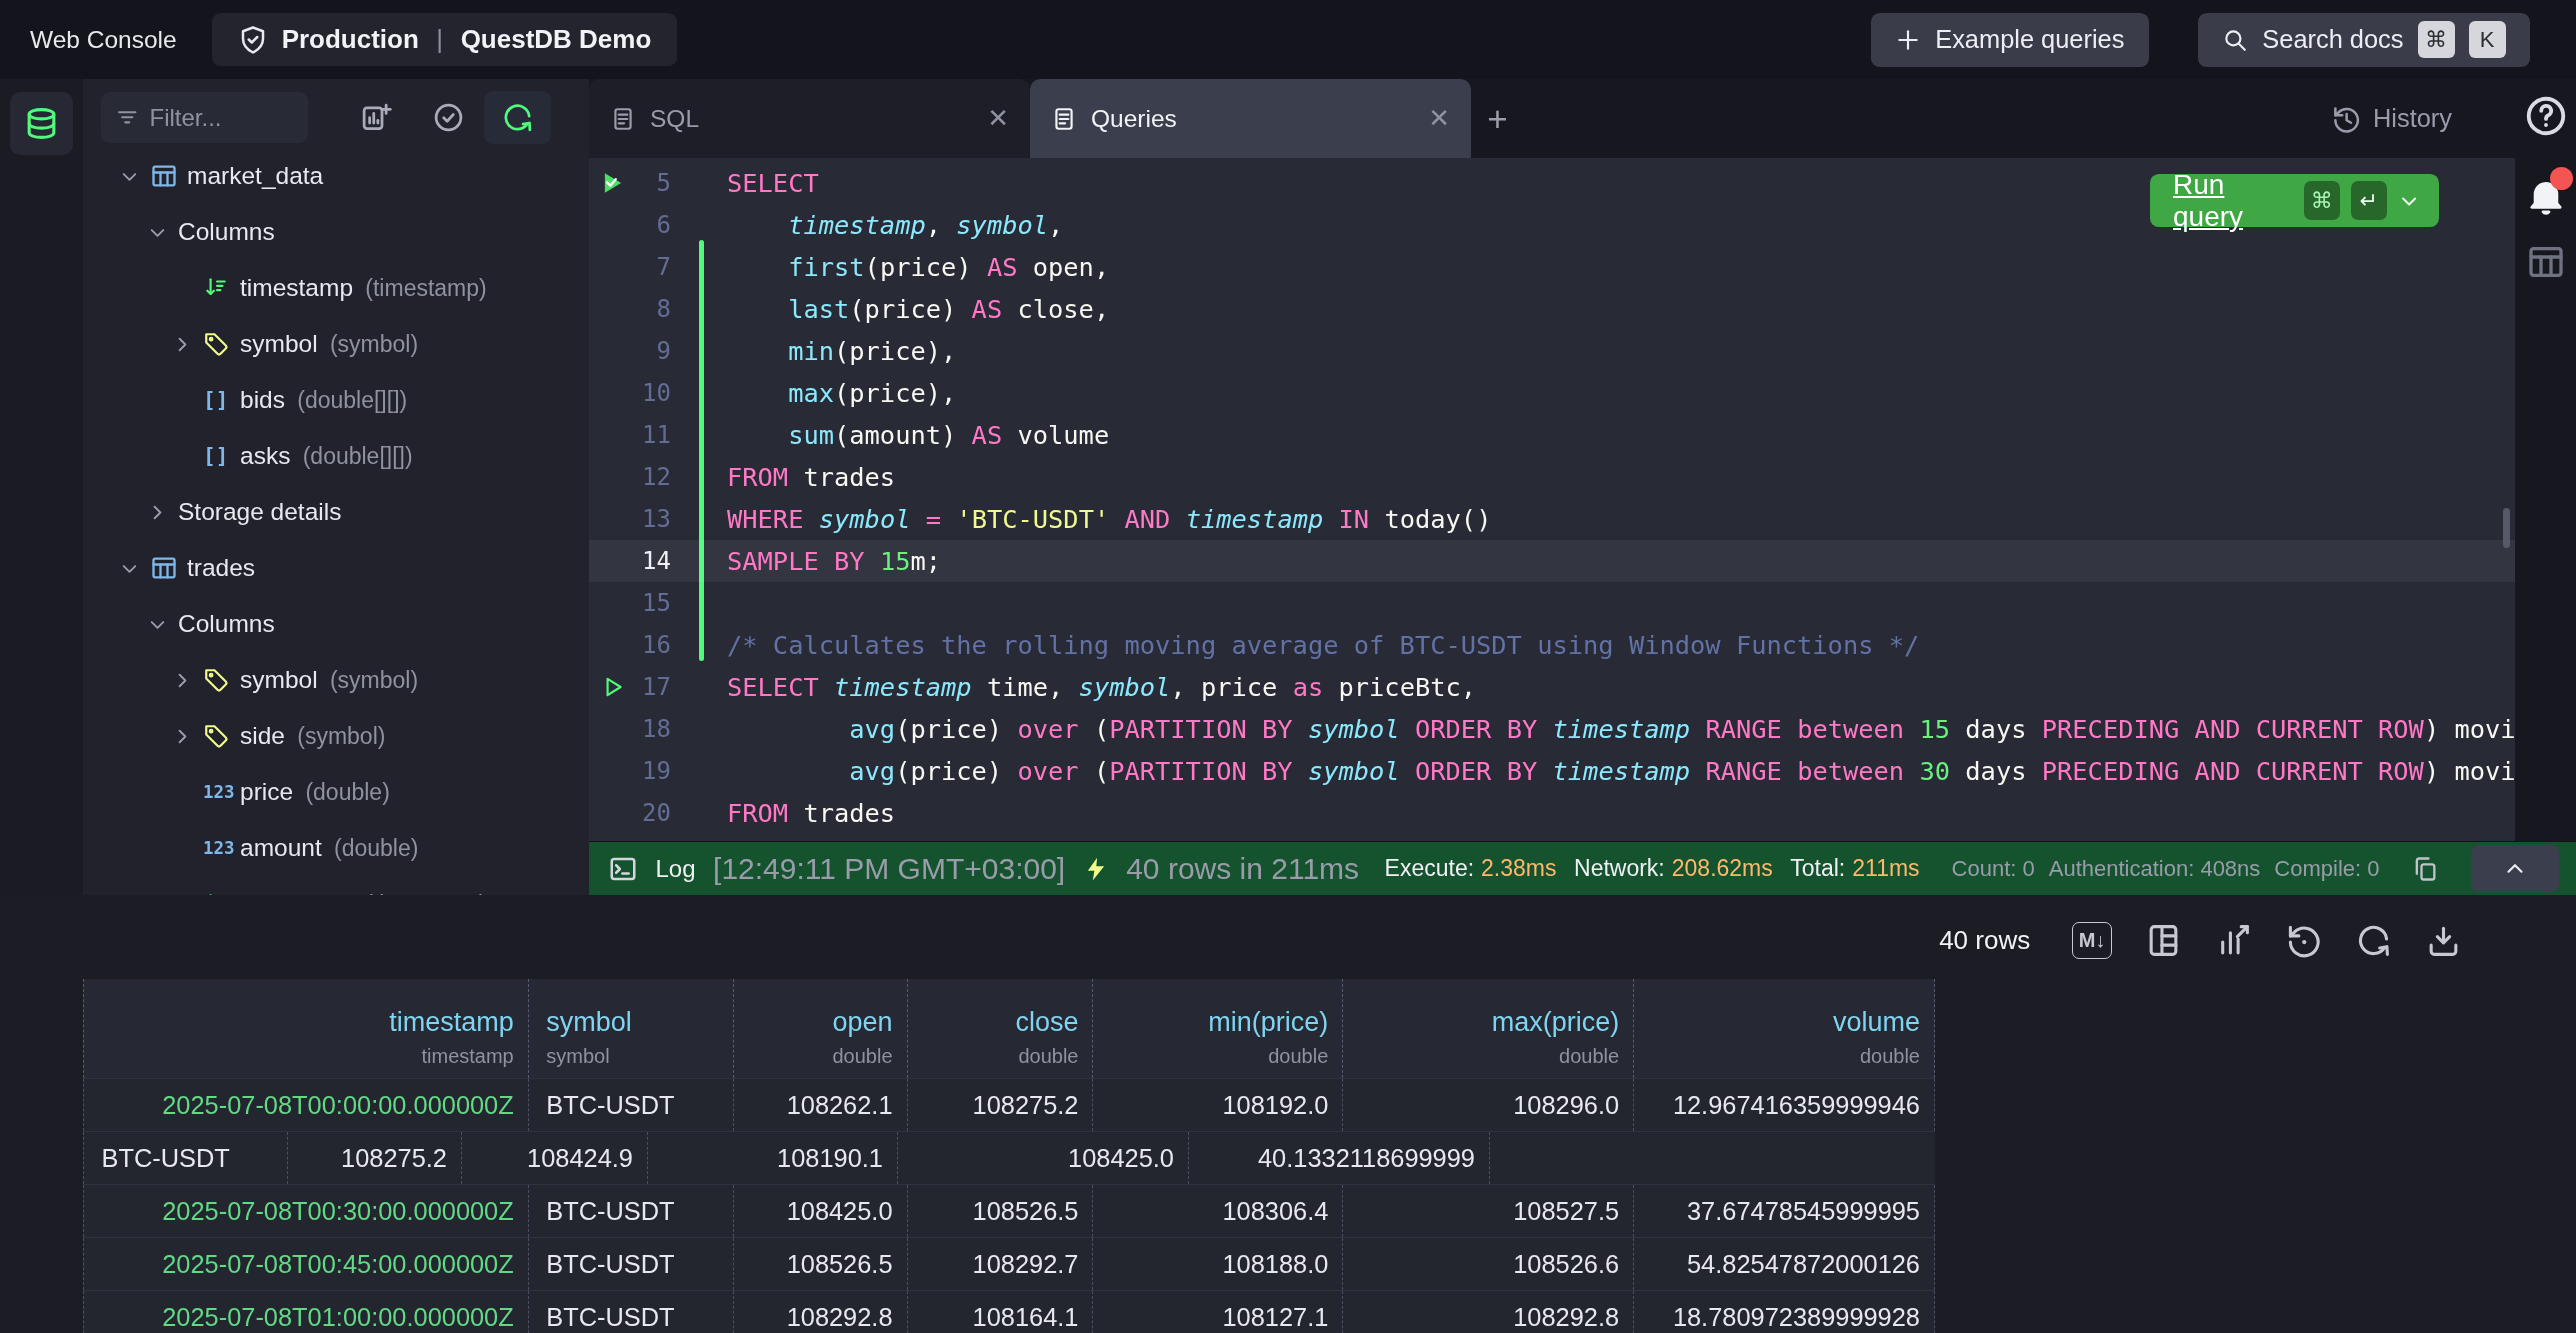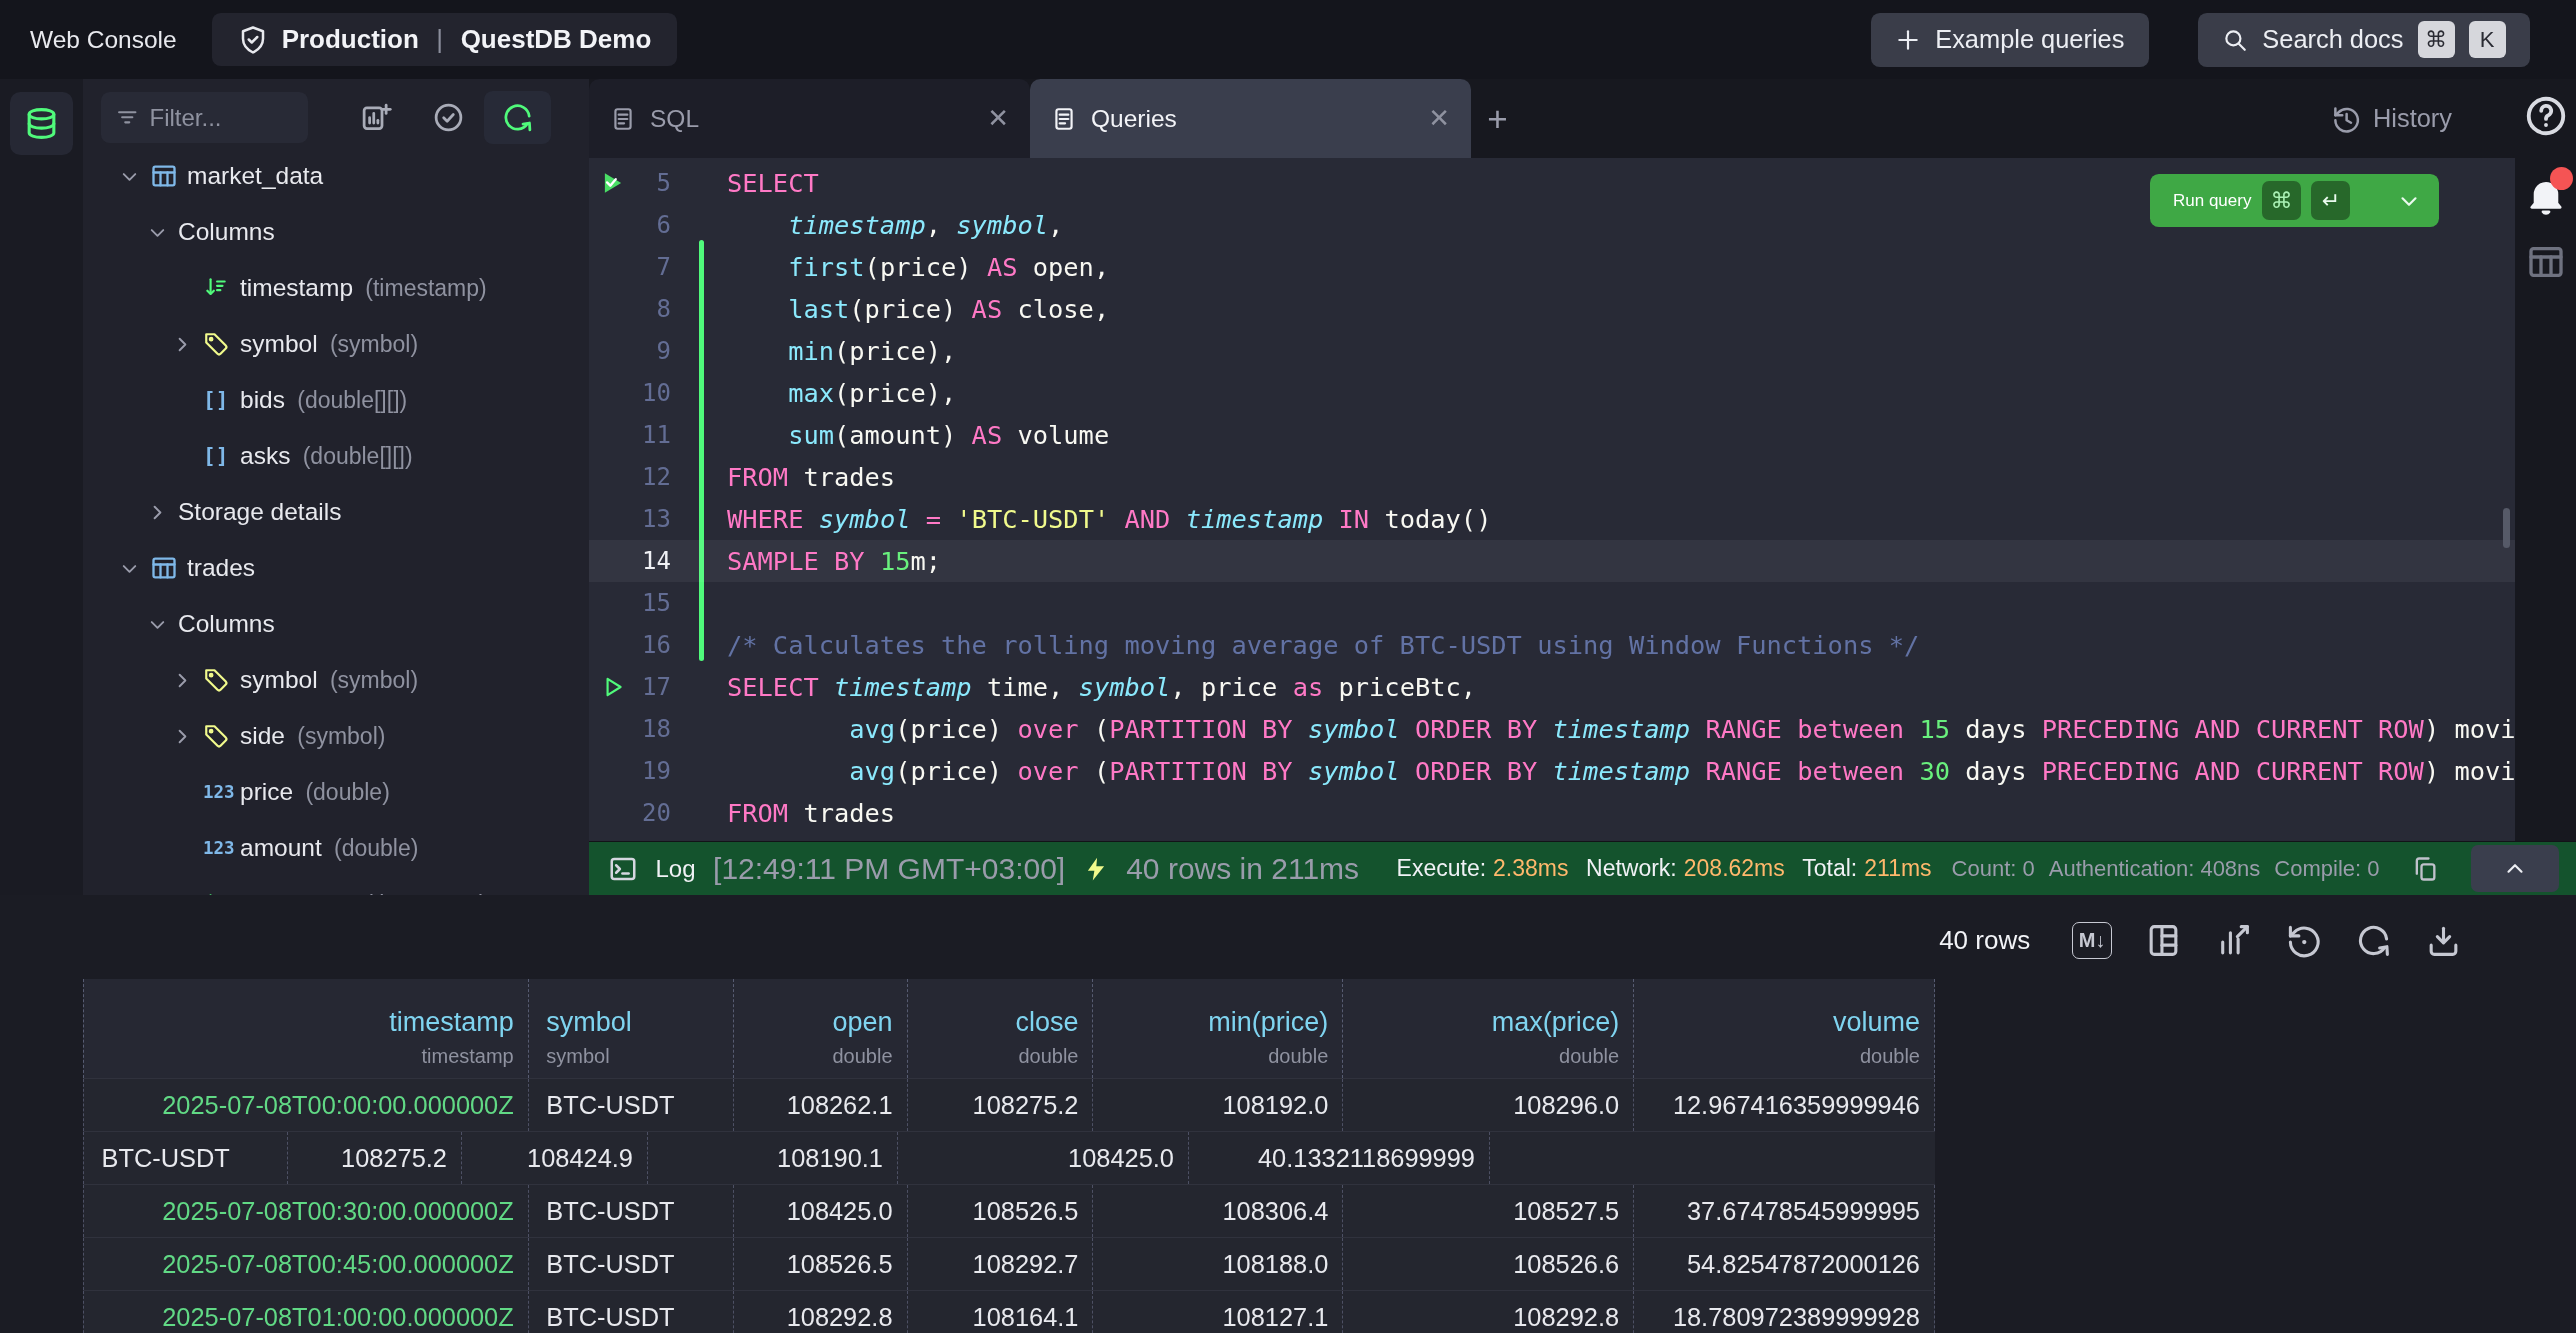--- a/index.html
+++ b/index.html
@@ -69,21 +69,21 @@
         font-size:24px;color:#636d94;}
   .cline.hl .lnum{color:#f0f1f5;}
   .cmark{position:absolute;left:10.5px;top:8px;}
   .ctext{margin-left:26px;font-family:"DejaVu Sans Mono",monospace;font-size:25.4px;white-space:pre;color:#f8f8f2;}
   .tok-k{color:#ff79c6;} .tok-f{color:#8be9fd;} .tok-i{color:#8be9fd;font-style:italic;}
   .tok-s{color:#f1fa8c;} .tok-n{color:#69f07d;} .tok-c{color:#6272a4;} .tok-t{color:#f8f8f2;}
   .sel-bar{position:absolute;left:110px;top:82px;width:5.3px;height:421px;background:#50fa7b;border-radius:2.6px;}
   .vscroll{position:absolute;right:5.3px;top:350px;width:7px;height:40px;background:#565a68;border-radius:3.5px;}
   .run-btn{position:absolute;left:1561px;top:95px;width:289px;height:53px;background:#3fa845;border-radius:8.8px;
            display:flex;align-items:center;padding:0 17.5px 0 23px;gap:10.5px;cursor:pointer;}
-  .run-label{font-size:17px;color:#ffffff;}
+  .run-label{font-size:28px;color:#ffffff;text-decoration:underline;}
   .run-kbd{width:39px;height:39px;border-radius:7px;background:rgba(0,0,0,0.38);display:flex;align-items:center;
            justify-content:center;font-size:22px;color:#a9f0b4;}
   .run-chevron{margin-left:auto;color:#eafaee;}
 
   
   .rail-r{position:absolute;left:2515px;top:79px;width:61px;height:762px;background:#17181f;}
   .railr-ic{position:absolute;left:0;width:61px;display:flex;justify-content:center;cursor:pointer;}
   .bell-wrap{position:relative;color:#f2f3f7;}
   .bell-dot{position:absolute;right:-5.3px;top:-7px;width:23px;height:23px;border-radius:50%;background:#f55454;}
 
@@ -549,21 +549,21 @@
         <rect x="3" y="4" width="18" height="16" rx="2"></rect>
         <polyline points="6.5 9 9.5 12 6.5 15"></polyline>
         <line x1="11.5" y1="15.5" x2="16.5" y2="15.5"></line>
       </svg>
     <span class="log-title">Log</span>
     <span class="log-muted">[12:49:11 PM GMT+03:00]</span>
     <svg width="26" height="26" viewBox="0 0 24 24" fill="#f1fa8c" stroke="none">
         <polygon points="13 1.5 4.5 13.5 10.5 13.5 9 22.5 19.5 9.5 12.3 9.5"></polygon>
       </svg>
     <span class="log-muted">40 rows in 211ms</span>
-    <span id="log-metrics" style="display:flex;gap:17.5px;margin-left:20px;">
+    <span id="log-metrics" style="display:flex;gap:17.5px;margin-left:8px;">
         <span class="log-metric">
           <span class="ml">Execute:</span>
           <span class="mv">2.38ms</span>
         </span>
         <span class="log-metric">
           <span class="ml">Network:</span>
           <span class="mv">208.62ms</span>
         </span>
         <span class="log-metric">
           <span class="ml">Total:</span>

